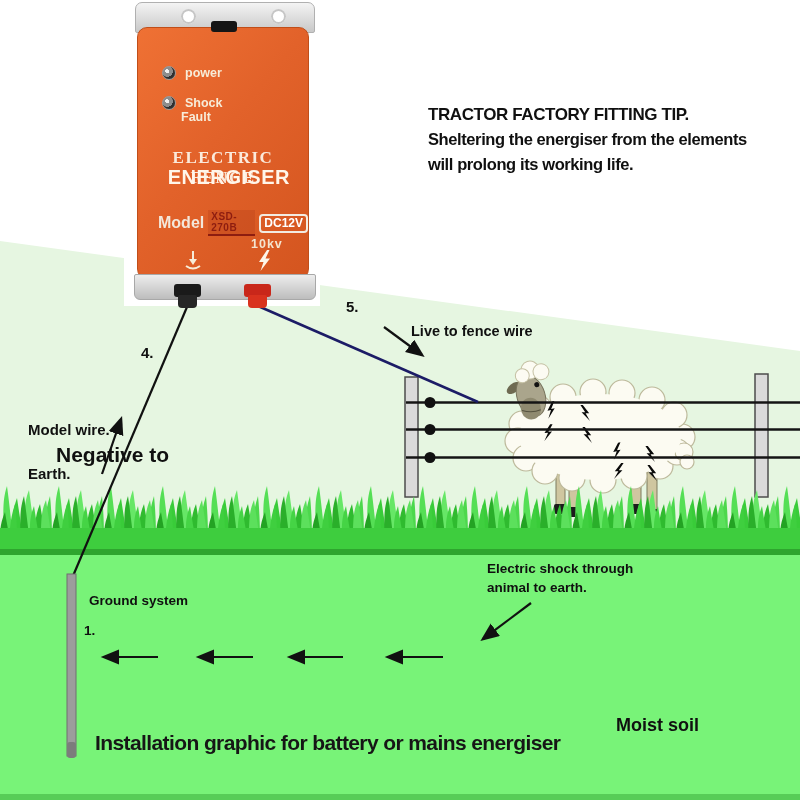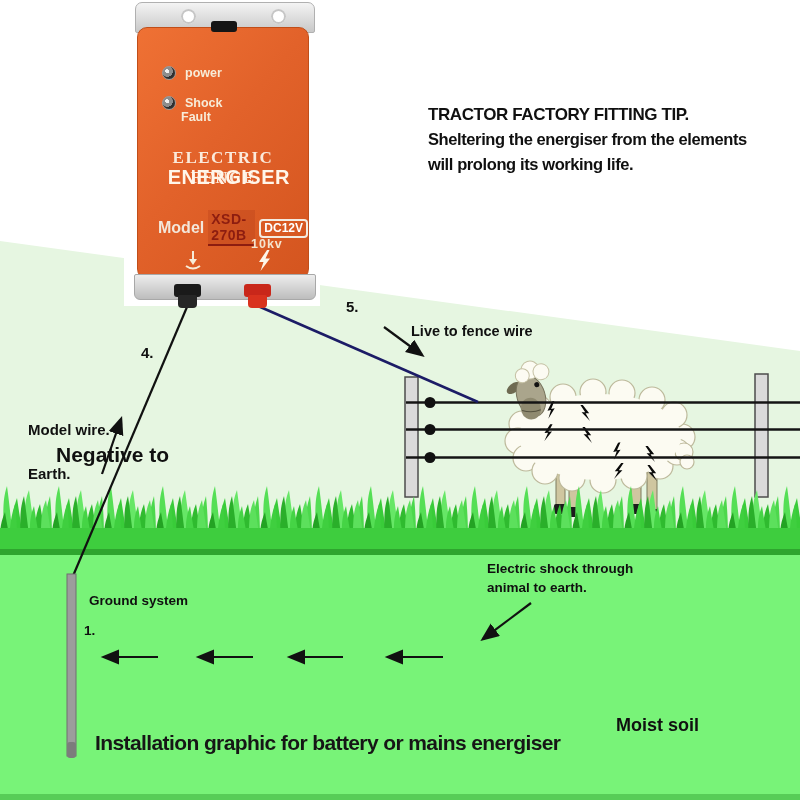--- a/index.html
+++ b/index.html
@@ -25,21 +25,21 @@
        background:radial-gradient(circle at 35% 35%,#f2f2f2 0 18%,#8d8d8d 19% 50%,#303030 51% 100%);
        border:1px solid #9a9a9a;box-sizing:border-box;}
   .led-label{color:#f7ecd8;font-weight:bold;font-size:12.5px;}
   .brand1{position:absolute;left:0;top:120px;width:100%;text-align:center;color:#fbeadb;
           font-family:"Liberation Serif",serif;font-weight:bold;font-size:17px;letter-spacing:1.5px;}
   .brand2{position:absolute;left:0;top:138px;width:152px;text-align:right;color:#fff6ea;
           font-weight:bold;font-size:20px;letter-spacing:.5px;}
   .model-row{position:absolute;left:20px;top:163px;display:flex;align-items:center;gap:4px;margin-top:19px;}
   .model-word{color:#f3e7da;font-size:16px;font-weight:bold;}
   .model-num{color:#8d1d10;background:rgba(140,30,15,.16);border-bottom:2px solid #8d1d10;
-             font-size:14px;font-weight:bold;padding:1px 3px;letter-spacing:.5px;}
+             font-size:10px;font-weight:bold;padding:1px 3px;letter-spacing:.5px;}
   .dc-badge{color:#ffffff;border:2px solid #f2ece2;border-radius:4px;font-size:12px;
             font-weight:bold;padding:0 3px;line-height:15px;}
   .kv-label{position:absolute;left:113px;top:209px;color:#f4e4cf;font-size:12.5px;font-weight:bold;letter-spacing:1px;}
   .icon-abs{position:absolute;}
   .bracket-bottom{position:absolute;left:10px;top:274px;width:180px;height:24px;
                background:linear-gradient(#ededed,#bdbdbd);border:1px solid #a8a8a8;
                border-radius:2px 2px 6px 6px;}
   .terminal-nut{position:absolute;top:284px;width:27px;height:13px;border-radius:3px;}
   .terminal-post{position:absolute;top:295px;width:19px;height:13px;border-radius:2px 2px 4px 4px;}
   

